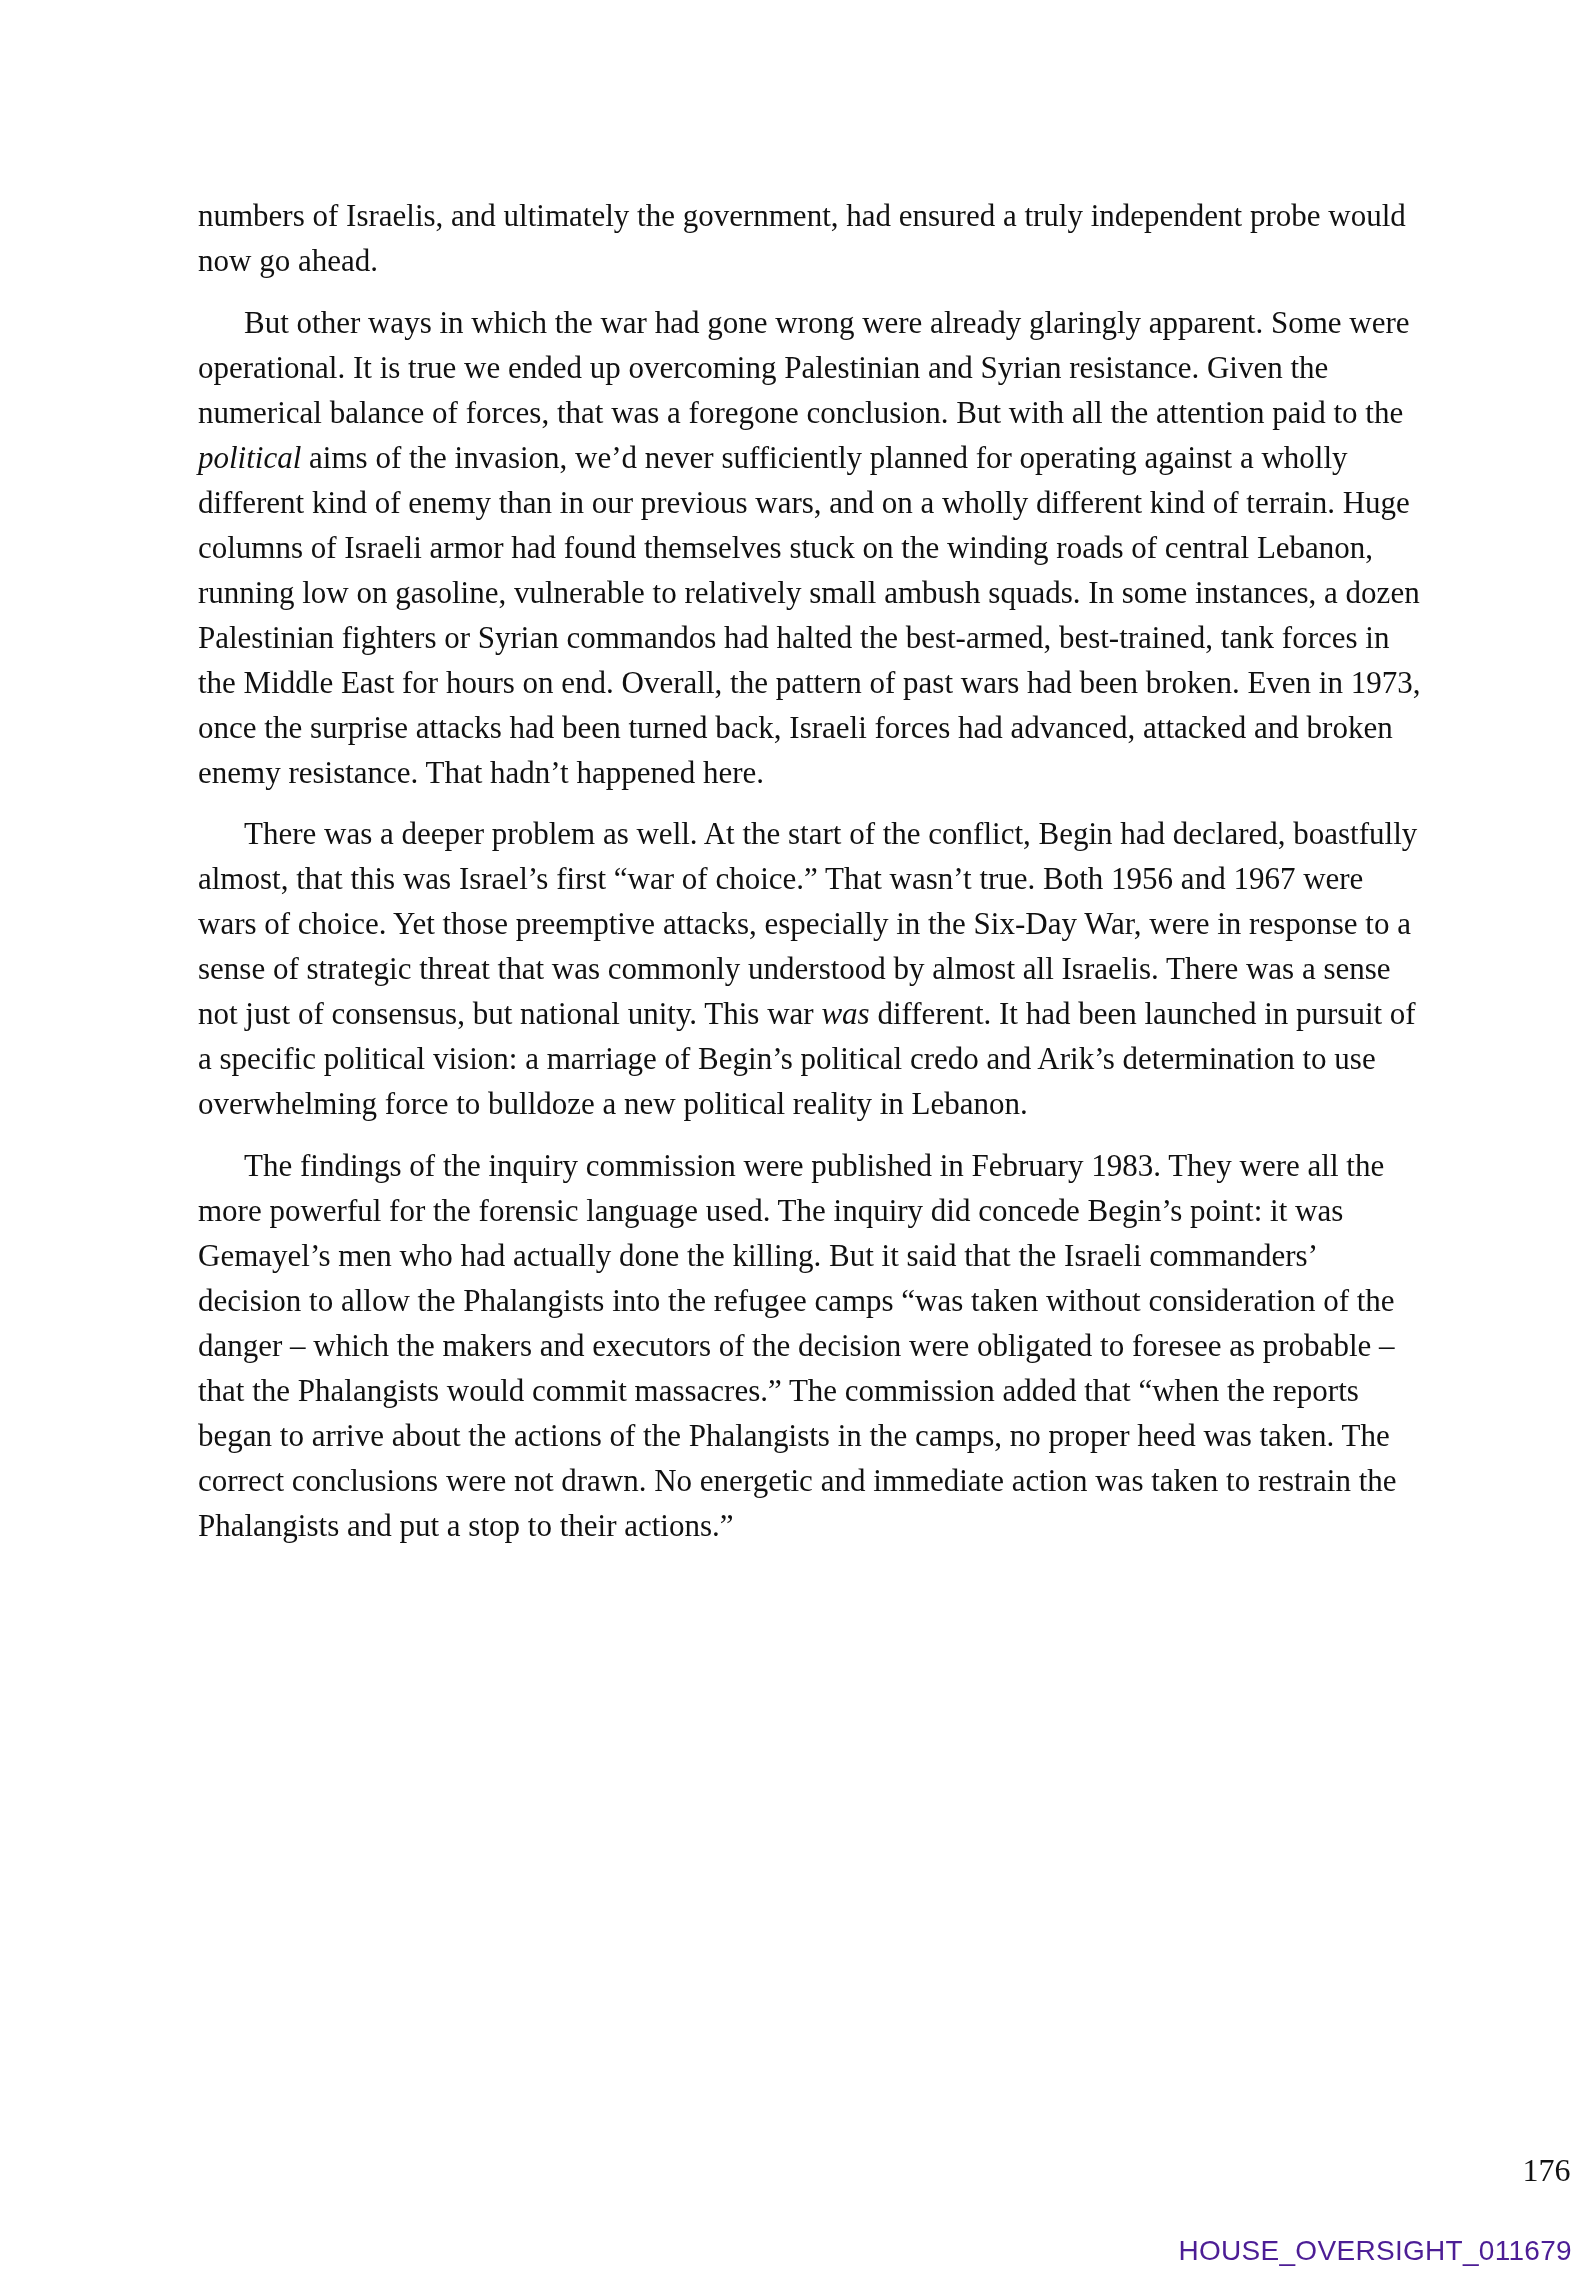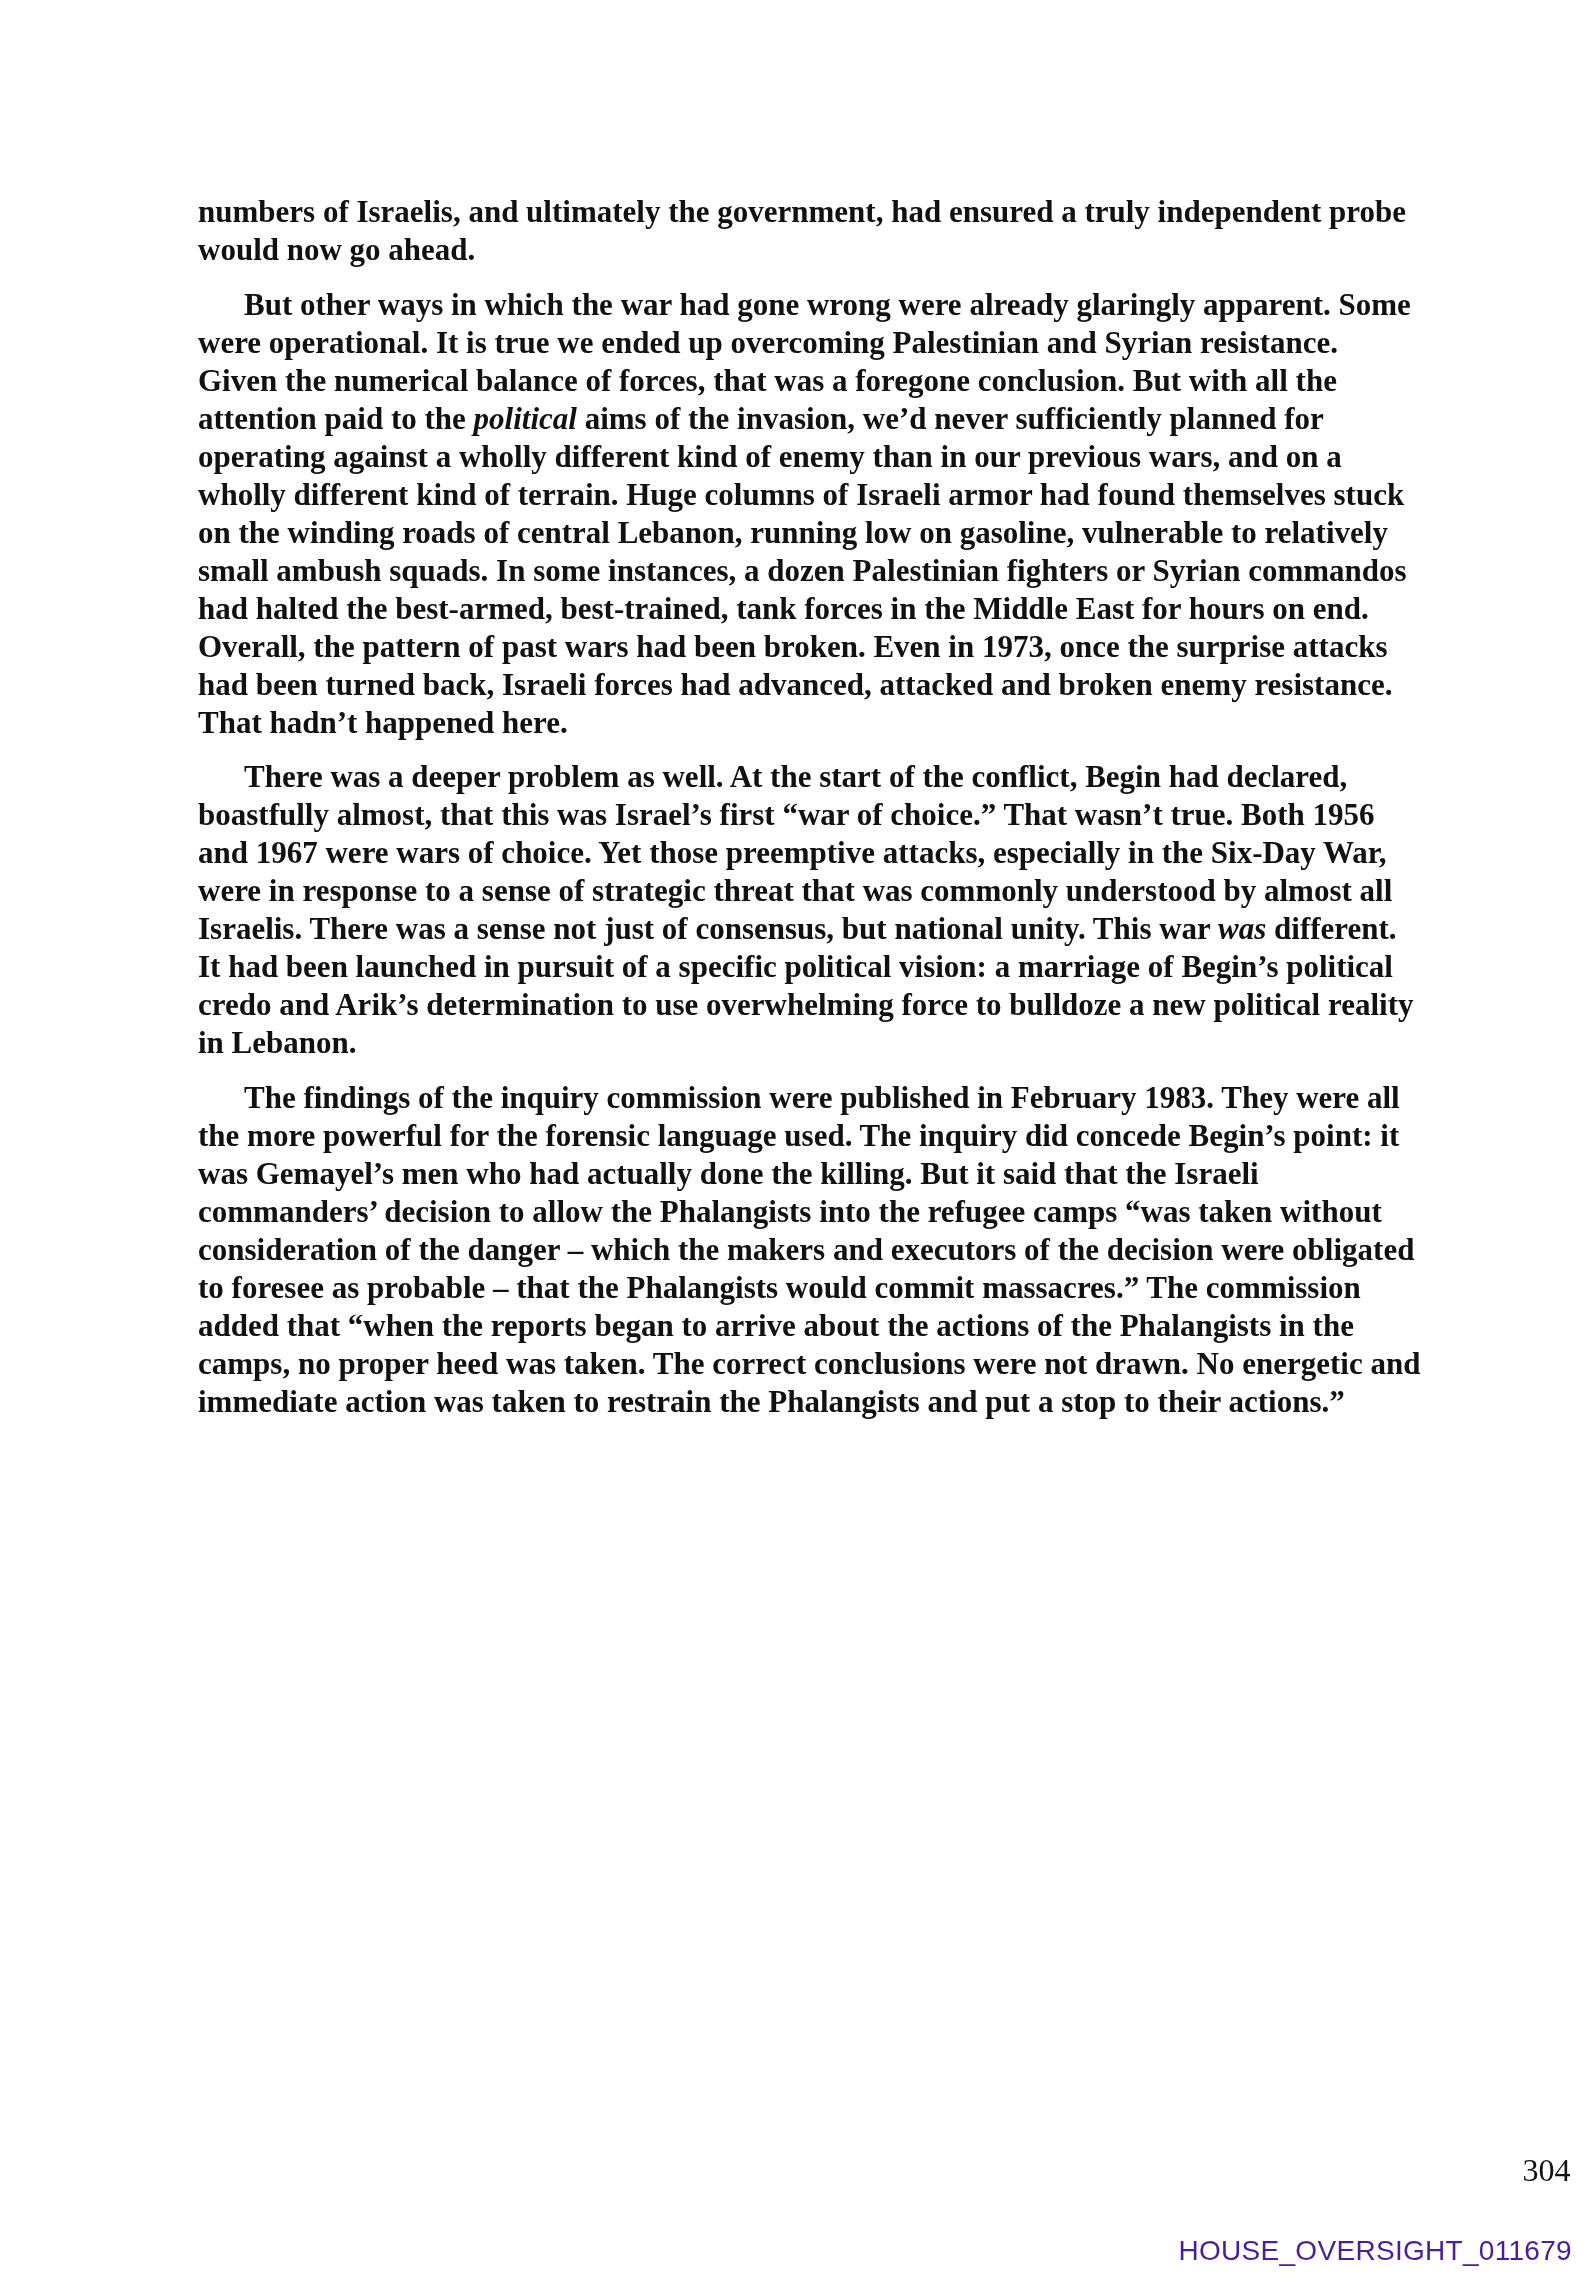--- a/index.html
+++ b/index.html
@@ -18,23 +18,22 @@
   .page {
     position: absolute;
     inset: 0;
   }
   .text-block {
     position: absolute;
     left: 198px;
     top: 193px;
     width: 1223px;
     font-size: 31px;
-    line-height: 38px;
+    line-height: 45px;
     text-align: left;
-    font-weight: bold;
   }
   .para {
     margin: 0 0 16.7px 0;
     text-indent: 46px;
   }
   .para.no-indent {
     text-indent: 0;
   }
   .italic {
     font-style: italic;
@@ -68,18 +67,18 @@
 
     <p class="para"><span>But other ways in which the war had gone wrong were already glaringly apparent. Some were operational. It is true we ended up overcoming Palestinian and Syrian resistance. Given the numerical balance of forces, that was a foregone conclusion. But with all the attention paid to the </span><span class="italic">political</span><span> aims of the invasion, we’d never sufficiently planned for operating against a wholly different kind of enemy than in our previous wars, and on a wholly different kind of terrain. Huge columns of Israeli armor had found themselves stuck on the winding roads of central Lebanon, running low on gasoline, vulnerable to relatively small ambush squads. In some instances, a dozen Palestinian fighters or Syrian commandos had halted the best-armed, best-trained, tank forces in the Middle East for hours on end. Overall, the pattern of past wars had been broken. Even in 1973, once the surprise attacks had been turned back, Israeli forces had advanced, attacked and broken enemy resistance. That hadn’t happened here.</span></p>
 
     <p class="para"><span>There was a deeper problem as well. At the start of the conflict, Begin had declared, boastfully almost, that this was Israel’s first “war of choice.” That wasn’t true. Both 1956 and 1967 were wars of choice. Yet those preemptive attacks, especially in the Six-Day War, were in response to a sense of strategic threat that was commonly understood by almost all Israelis. There was a sense not just of consensus, but national unity. This war </span><span class="italic">was</span><span> different. It had been launched in pursuit of a specific political vision: a marriage of Begin’s political credo and Arik’s determination to use overwhelming force to bulldoze a new political reality in Lebanon.</span></p>
 
     <p class="para"><span>The findings of the inquiry commission were published in February 1983. They were all the more powerful for the forensic language used. The inquiry did concede Begin’s point: it was Gemayel’s men who had actually done the killing. But it said that the Israeli commanders’ decision to allow the Phalangists into the refugee camps “was taken without consideration of the danger – which the makers and executors of the decision were obligated to foresee as probable – that the Phalangists would commit massacres.” The commission added that “when the reports began to arrive about the actions of the Phalangists in the camps, no proper heed was taken. The correct conclusions were not drawn. No energetic and immediate action was taken to restrain the Phalangists and put a stop to their actions.”</span></p>
 
 
   </div>
 
-  <div class="page-number">304</div>
+  <div class="page-number">176</div>
 
   <div class="bates-stamp">HOUSE_OVERSIGHT_011679</div>
 
 </div>
 
 
 </body></html>

